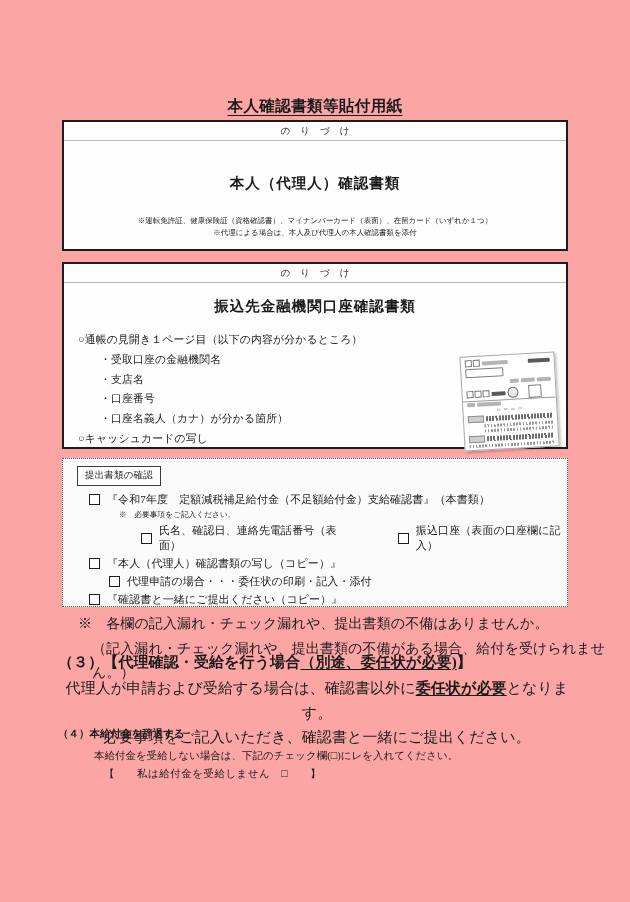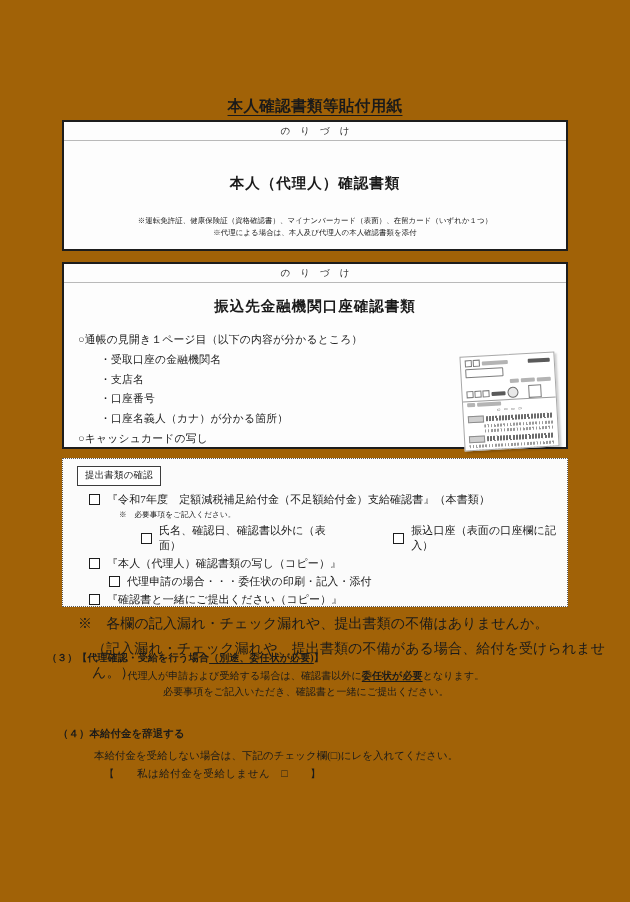--- a/index.html
+++ b/index.html
@@ -8,21 +8,21 @@
     background: #ffffff;
   }
   body {
     font-family: "Liberation Serif", "DejaVu Serif", serif;
     color: #1a1a1a;
   }
   #page {
     position: relative;
     width: 630px;
     height: 902px;
-    background: #a16207;
+    background: #fca5a5;
     overflow: hidden;
     box-sizing: border-box;
   }
 
   
   .doc-title {
     position: absolute;
     left: 0;
     top: 96px;
     width: 630px;
@@ -245,24 +245,24 @@
     top: 612px;
     font-size: 14px;
     line-height: 1.75;
     letter-spacing: 0.1px;
   }
   .panel-notes .n2 { padding-left: 14px; }
 
   
   #section-3 {
     position: absolute;
-    left: 41px;
+    left: 52px;
     top: 650px;
     width: 530px;
-    font-size: 10px;
+    font-size: 15px;
     line-height: 1.62;
     letter-spacing: 0.1px;
   }
   #section-3 .s-head {
     font-weight: bold;
     margin-bottom: 2px;
     padding-left: 6px;
   }
   #section-3 .s-head .ul {
     text-decoration: underline;
@@ -397,21 +397,21 @@
 
       <div class="chk-line indent-1">
         <span class="chk-box"></span>
         <span>『令和7年度　定額減税補足給付金（不足額給付金）支給確認書』（本書類）</span>
       </div>
 
       <div class="sub-note">※　必要事項をご記入ください。</div>
 
       <div class="chk-line two-col indent-3">
         <span class="chk-box"></span>
-        <span>氏名、確認日、確認書以外に（表面）</span>
+        <span>氏名、確認日、連絡先電話番号（表面）</span>
         <span class="col-gap"></span>
         <span class="chk-box"></span>
         <span>振込口座（表面の口座欄に記入）</span>
       </div>
 
       <div class="chk-line indent-1">
         <span class="chk-box"></span>
         <span>『本人（代理人）確認書類の写し（コピー）』</span>
       </div>
 

